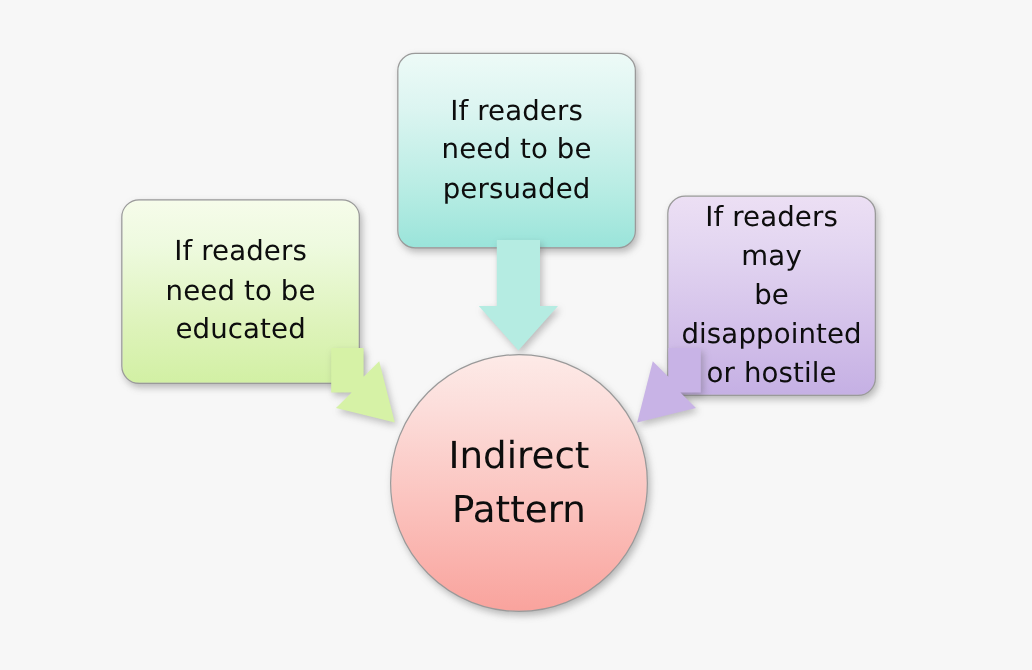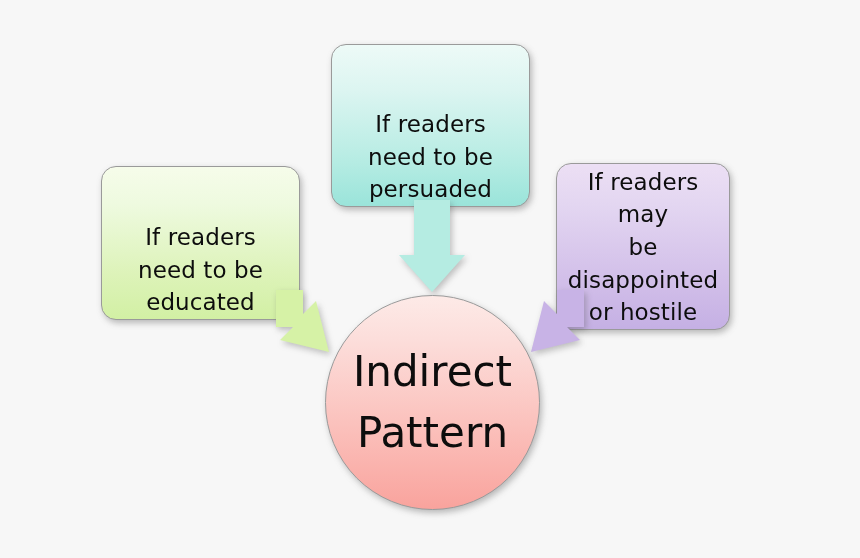--- a/index.html
+++ b/index.html
@@ -17,21 +17,21 @@
     position: relative;
     width: 860px;
     height: 558px;
   }
   .node {
     position: absolute;
     box-sizing: border-box;
     border: 1px solid #9a9a9a;
     border-radius: 15px;
     display: flex;
-    align-items: flex-end;
+    align-items: center;
     justify-content: center;
     text-align: center;
     color: #0d0d0d;
     font-size: 23px;
     line-height: 1.42;
     letter-spacing: 0.1px;
     filter: drop-shadow(2px 3px 3px rgba(80,80,80,0.38));
   }
   .node-text {
     display: block;
@@ -75,21 +75,21 @@
     height: 215px;
     box-sizing: border-box;
     border: 1px solid #9a9a9a;
     border-radius: 50%;
     background: linear-gradient(to bottom, #fdeae7 0%, #fcdedb 20%, #fbc0bb 62%, #f9a39d 100%);
     display: flex;
     align-items: center;
     justify-content: center;
     text-align: center;
     color: #0d0d0d;
-    font-size: 42px;
+    font-size: 31px;
     line-height: 1.45;
     filter: drop-shadow(2px 3px 3px rgba(80,80,80,0.38));
     z-index: 3;
   }
 
   
   .arrow-svg {
     position: absolute;
     overflow: visible;
     filter: drop-shadow(2px 3px 3px rgba(80,80,80,0.35));

